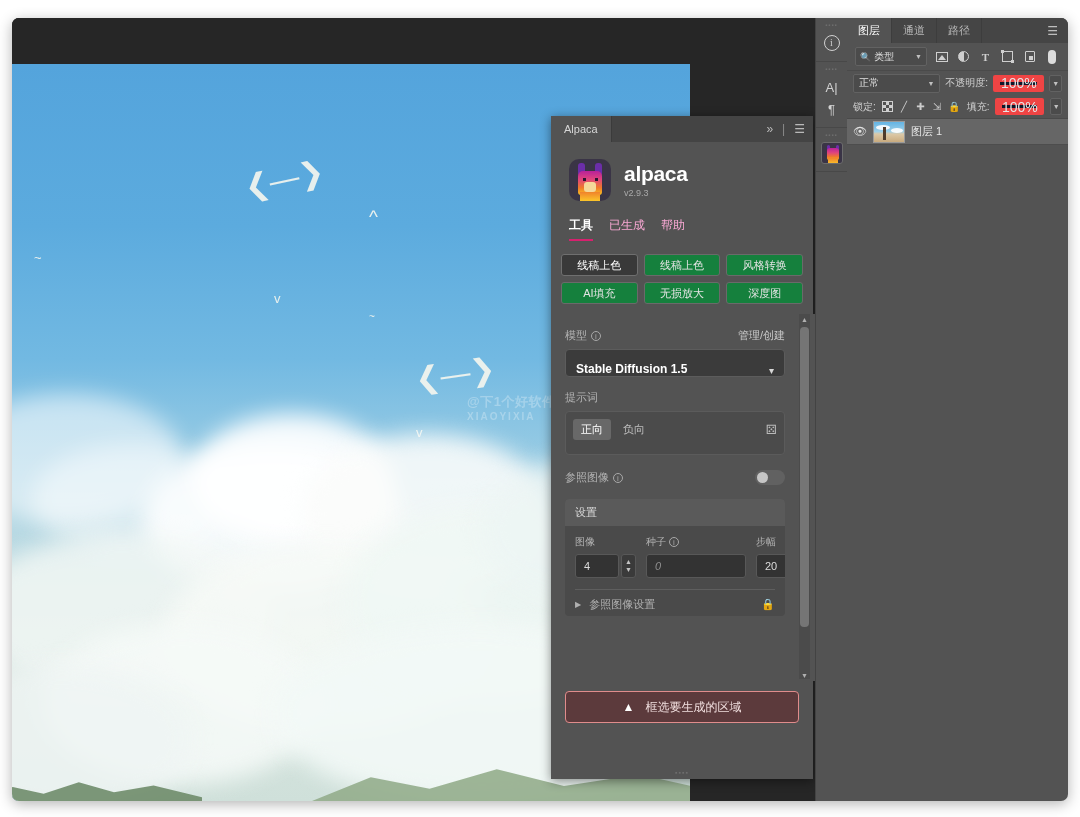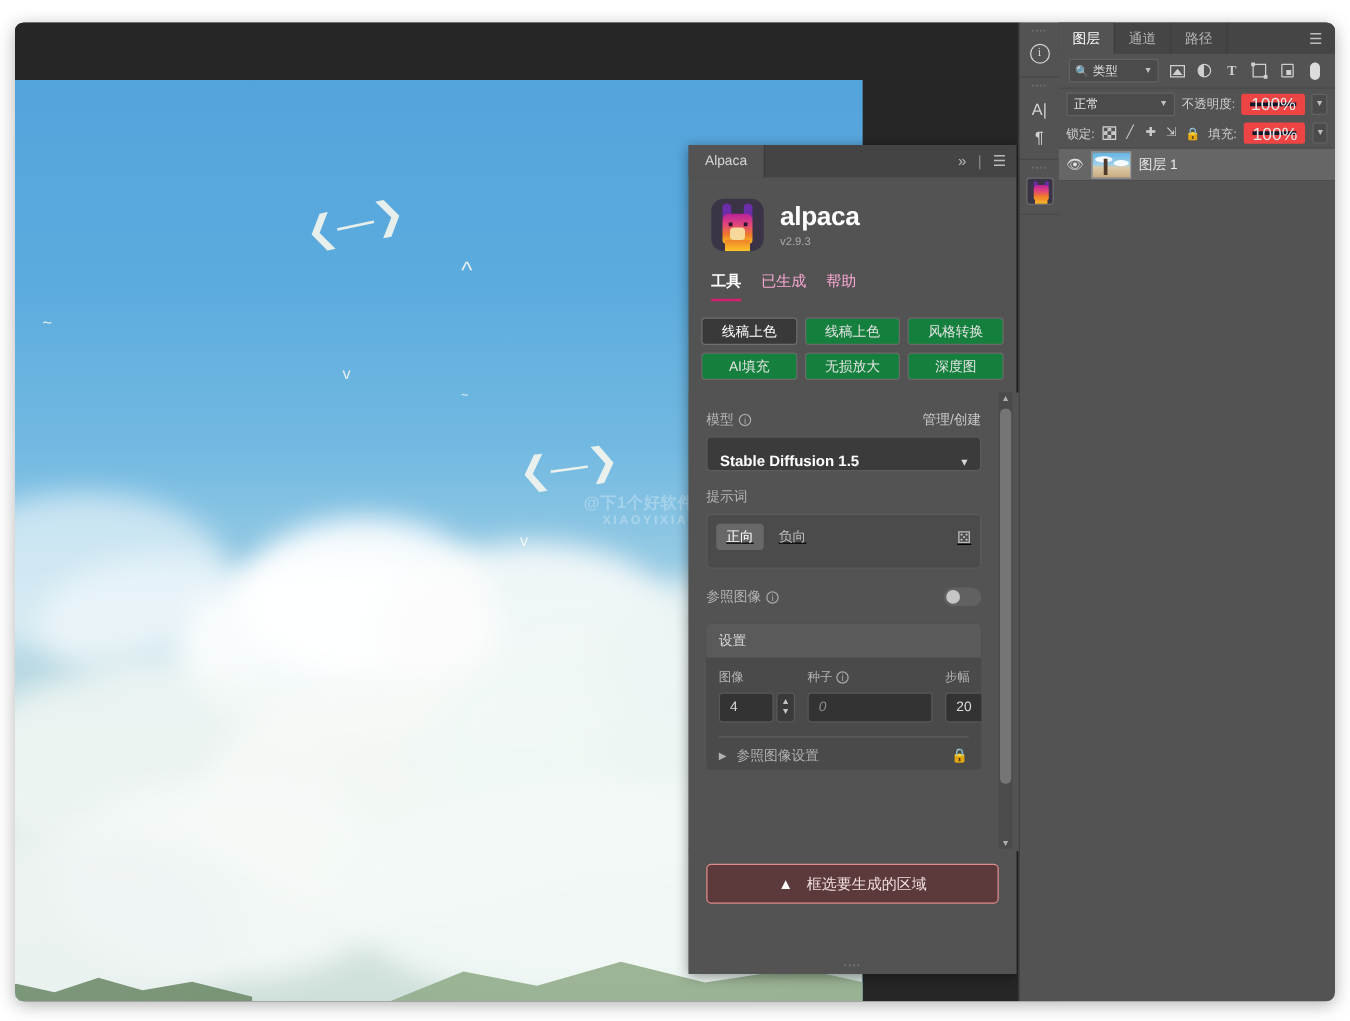--- a/index.html
+++ b/index.html
@@ -79,21 +79,21 @@
     position: absolute;
     left: 455px; top: 330px;
     color: rgba(255,255,255,0.28);
     font-size: 13px;
     font-weight: bold;
     line-height: 15px;
     letter-spacing: 0.5px;
     pointer-events: none;
     white-space: nowrap;
   }
-  .watermark .wm2 { font-size: 10px; letter-spacing: 2px; margin-left: 15px; }
+  .watermark .wm2 { font-size: 10px; letter-spacing: 2px; }
 
   
   .alpaca-panel {
     position: absolute;
     left: 539px; top: 98px;
     width: 262px; height: 663px;
     background: #535353;
     box-shadow: 0 2px 10px rgba(0,0,0,0.45);
   }
   .ap-tabbar {
@@ -252,21 +252,20 @@
     font-size: 11px; color: #b4b4b4;
     margin-top: 13px;
   }
 
   .ap-promptbox {
     margin-top: 6px;
     background: #4b4b4b;
     border: 1px solid #5b5b5b;
     border-radius: 4px;
     padding: 7px;
-    text-decoration: underline;
   }
   .ap-prompt-tabs {
     display: flex; align-items: center; gap: 4px;
     margin-bottom: 7px;
   }
   .ap-ptab {
     font-size: 11px; color: #bdbdbd;
     padding: 3px 8px; border-radius: 3px;
   }
   .ap-ptab.active { background: #686868; color: #ffffff; }

